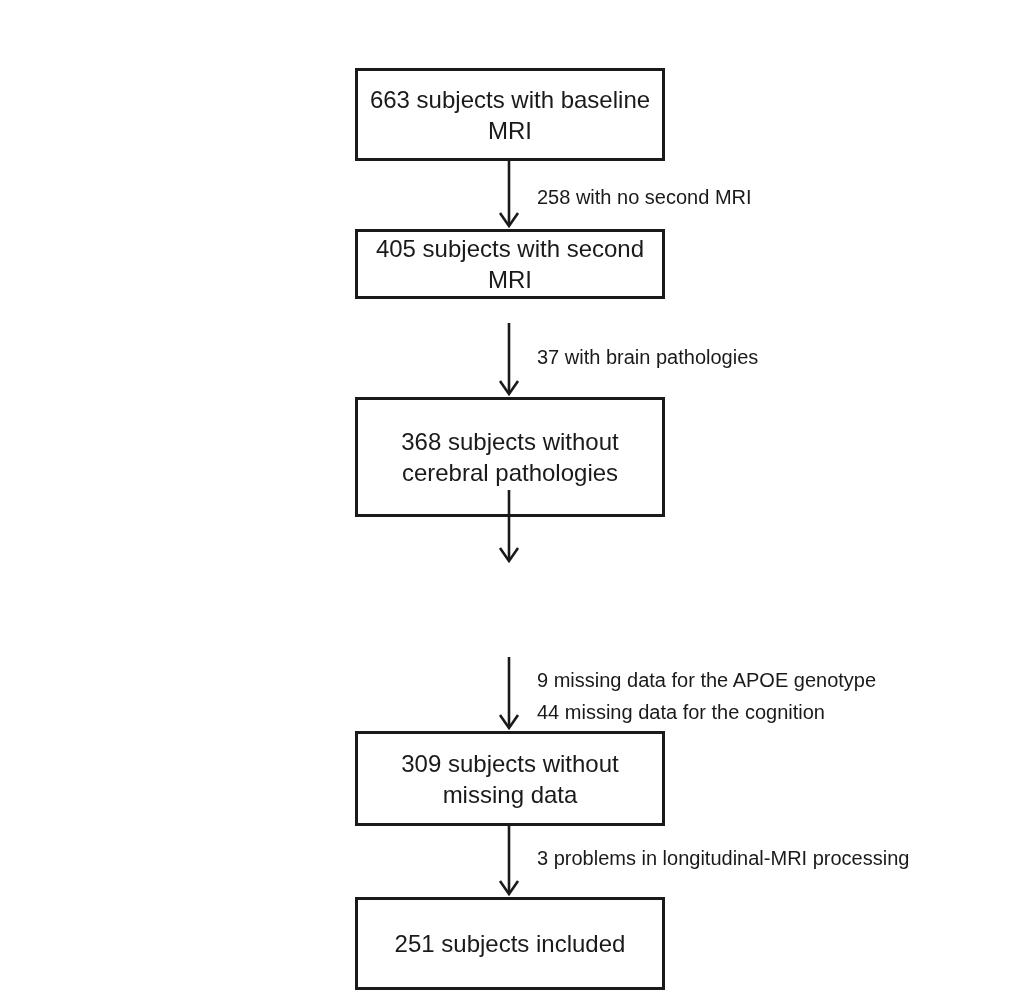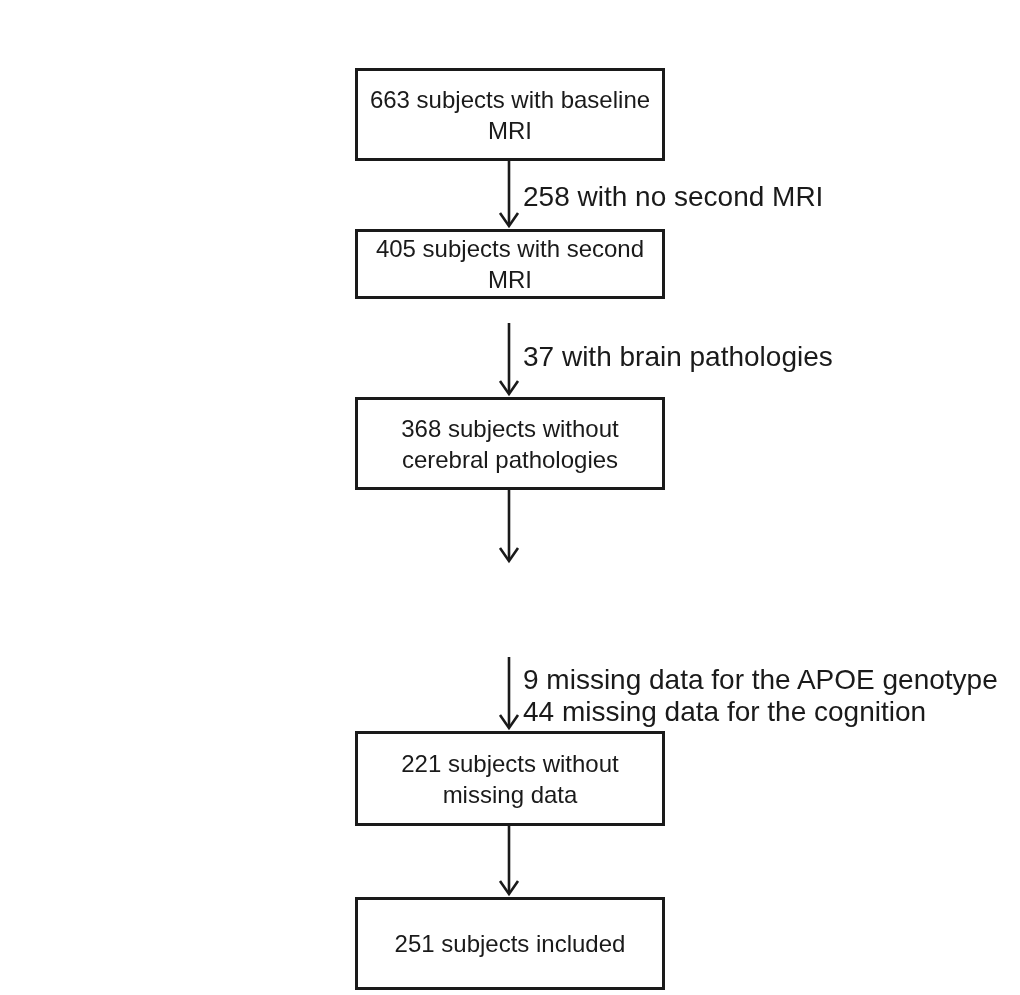--- a/index.html
+++ b/index.html
@@ -35,49 +35,49 @@
     left: 496px;
     display: block;
   }
   .flow-arrow line, .flow-arrow polyline {
     stroke: #1a1a1a;
     stroke-width: 2.6;
     fill: none;
   }
   .arrow-label {
     position: absolute;
-    left: 523px;
-    font-size: 28px;
+    left: 537px;
+    font-size: 20px;
     line-height: 32px;
     white-space: pre-line;
   }
 </style>
 </head>
 <body>
 
 <div class="canvas">
 
   <div class="flow-box" style="top:68px;height:93px">
     <div class="box-text">663 subjects with baseline
 MRI</div>
   </div>
 
   <div class="flow-box" style="top:229px;height:70px">
     <div class="box-text">405 subjects with second
 MRI</div>
   </div>
 
-  <div class="flow-box" style="top:397px;height:93px">
+  <div class="flow-box" style="top:397px;height:120px">
     <div class="box-text">368 subjects without
 cerebral pathologies</div>
   </div>
 
 
   <div class="flow-box" style="top:731px;height:95px">
-    <div class="box-text">221 subjects without
+    <div class="box-text">309 subjects without
 missing data</div>
   </div>
 
   <div class="flow-box" style="top:897px;height:93px">
     <div class="box-text">251 subjects included</div>
   </div>
 
   <svg class="flow-arrow" style="top:161px" width="26" height="68" viewBox="0 0 26 68">
     <line x1="13" y1="0" x2="13" y2="64"></line>
     <polyline points="4,52 13,65 22,52"></polyline>
@@ -104,14 +104,15 @@
   </svg>
 
   <div class="arrow-label" style="top:181px">258 with no second MRI</div>
 
   <div class="arrow-label" style="top:341px">37 with brain pathologies</div>
 
 
   <div class="arrow-label" style="top:664px">9 missing data for the APOE genotype
 44 missing data for the cognition</div>
 
+  <div class="arrow-label" style="top:842px">3 problems in longitudinal-MRI processing</div>
 
 </div>
 
 </body></html>

